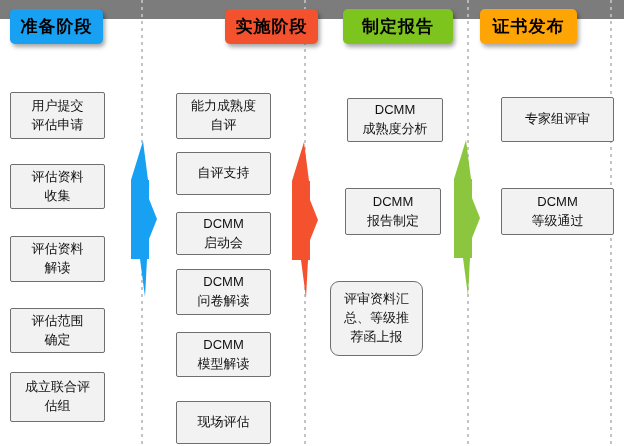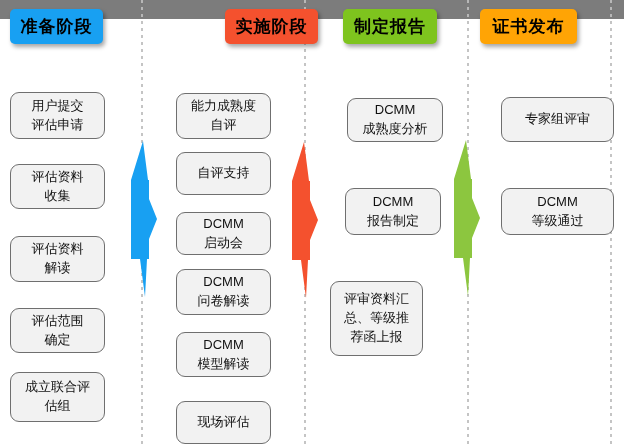--- a/index.html
+++ b/index.html
@@ -46,21 +46,21 @@
     color: #000000;
     letter-spacing: 1px;
     box-shadow: 2px 3px 4px rgba(0,0,0,0.35);
     font-family: Liberation Mono, monospace;
   }
   .step-box {
     position: absolute;
     z-index: 2;
     background: #f2f2f2;
     border: 1px solid #6f6f6f;
-    border-radius: 9px;
+    border-radius: 2px;
     display: flex;
     align-items: center;
     justify-content: center;
     text-align: center;
     font-size: 13px;
     line-height: 1.45;
     color: #111111;
     white-space: pre-line;
   }
   .step-box.round-lg { border-radius: 9px; }
@@ -78,21 +78,21 @@
 
   <div class="topbar" style="background: rgb(124, 124, 124);"></div>
 
   <div class="divider" style="left:141px"></div>
   <div class="divider" style="left:304px"></div>
   <div class="divider" style="left:467px"></div>
   <div class="divider" style="left:610px"></div>
 
   <div class="badge" style="left: 10px; width: 93px; background: rgb(24, 160, 242);">准备阶段</div>
   <div class="badge" style="left: 177px; width: 93px; background: rgb(244, 81, 46); margin-left: 48px;">实施阶段</div>
-  <div class="badge" style="left: 343px; width: 94px; background: rgb(126, 196, 30);">制定报告</div>
+  <div class="badge" style="left: 343px; width: 110px; background: rgb(126, 196, 30);">制定报告</div>
   <div class="badge" style="left: 480px; width: 97px; background: rgb(255, 164, 5);">证书发布</div>
 
   <div class="step-box" style="left:10px; top:92px;  width:93px; height:45px">用户提交
 评估申请</div>
   <div class="step-box" style="left:10px; top:164px; width:93px; height:43px">评估资料
 收集</div>
   <div class="step-box" style="left:10px; top:236px; width:93px; height:44px">评估资料
 解读</div>
   <div class="step-box" style="left:10px; top:308px; width:93px; height:43px">评估范围
 确定</div>

